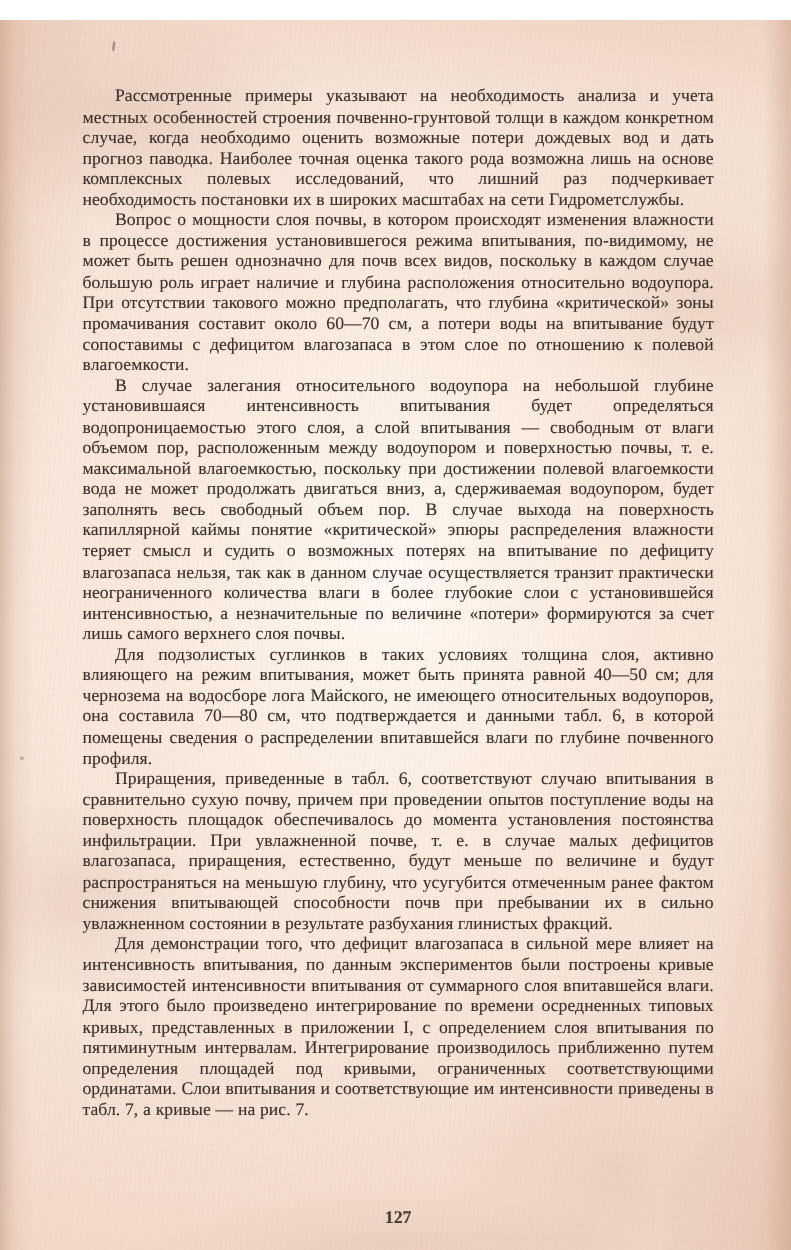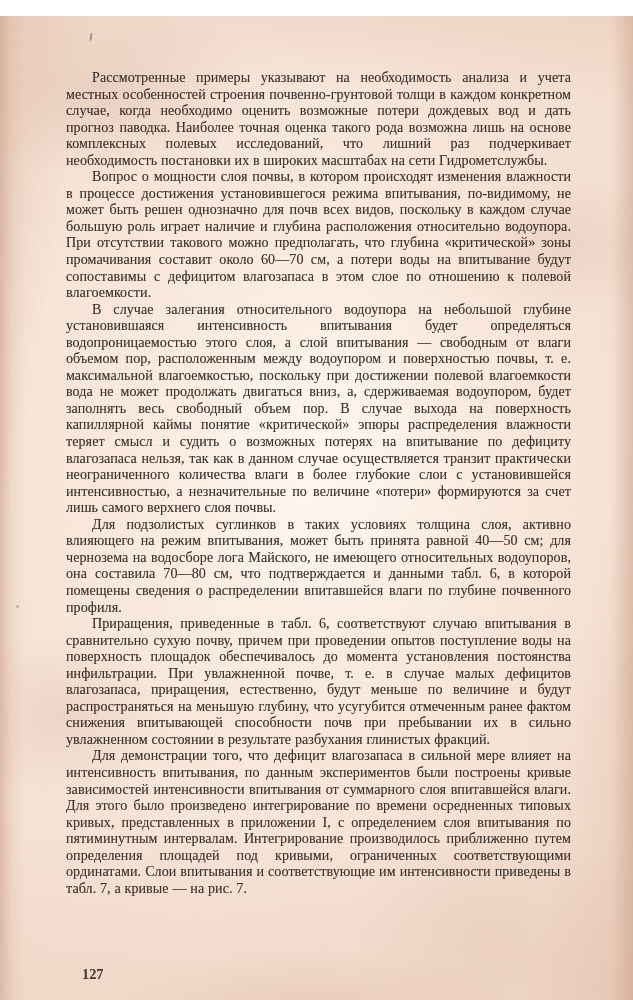--- a/index.html
+++ b/index.html
@@ -91,24 +91,24 @@
     color: #3b332f;
     
     text-shadow: 0 0 0.6px rgba(90,70,62,0.45);
   }
   p.para:last-of-type {
     text-align-last: left;
   }
 
   #page-number {
     position: absolute;
-    left: 16px;
+    left: 0;
     top: 897px;
     width: 505px;
-    text-align: left;
+    text-align: center;
     font-size: 14.3px;
     font-weight: bold;
     color: #4a403a;
     text-shadow: 0 0 0.6px rgba(90,70,62,0.4);
   }
 
   
   #top-fleck {
     position: absolute;
     left: 90px;

